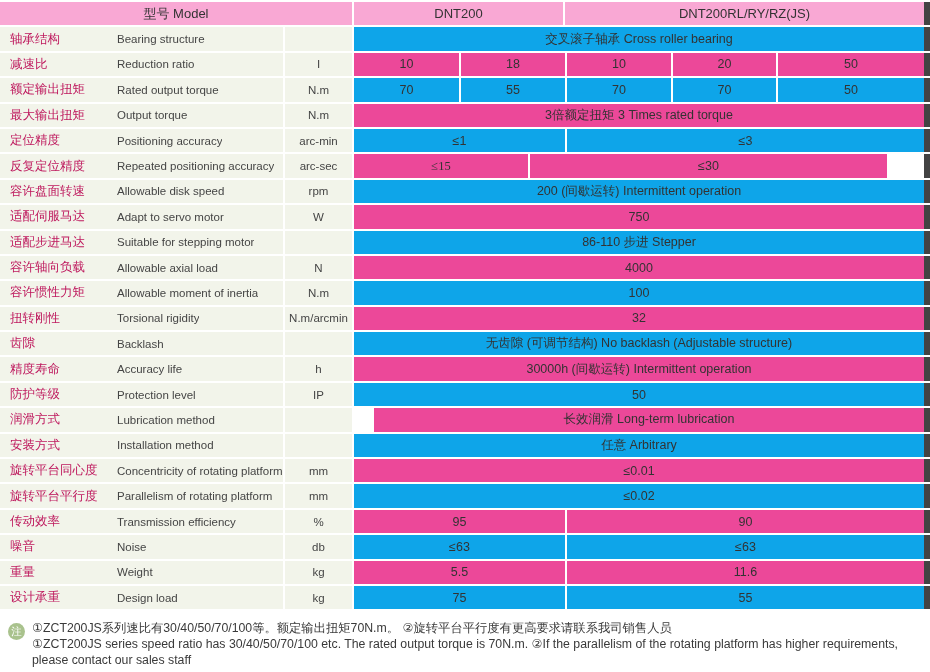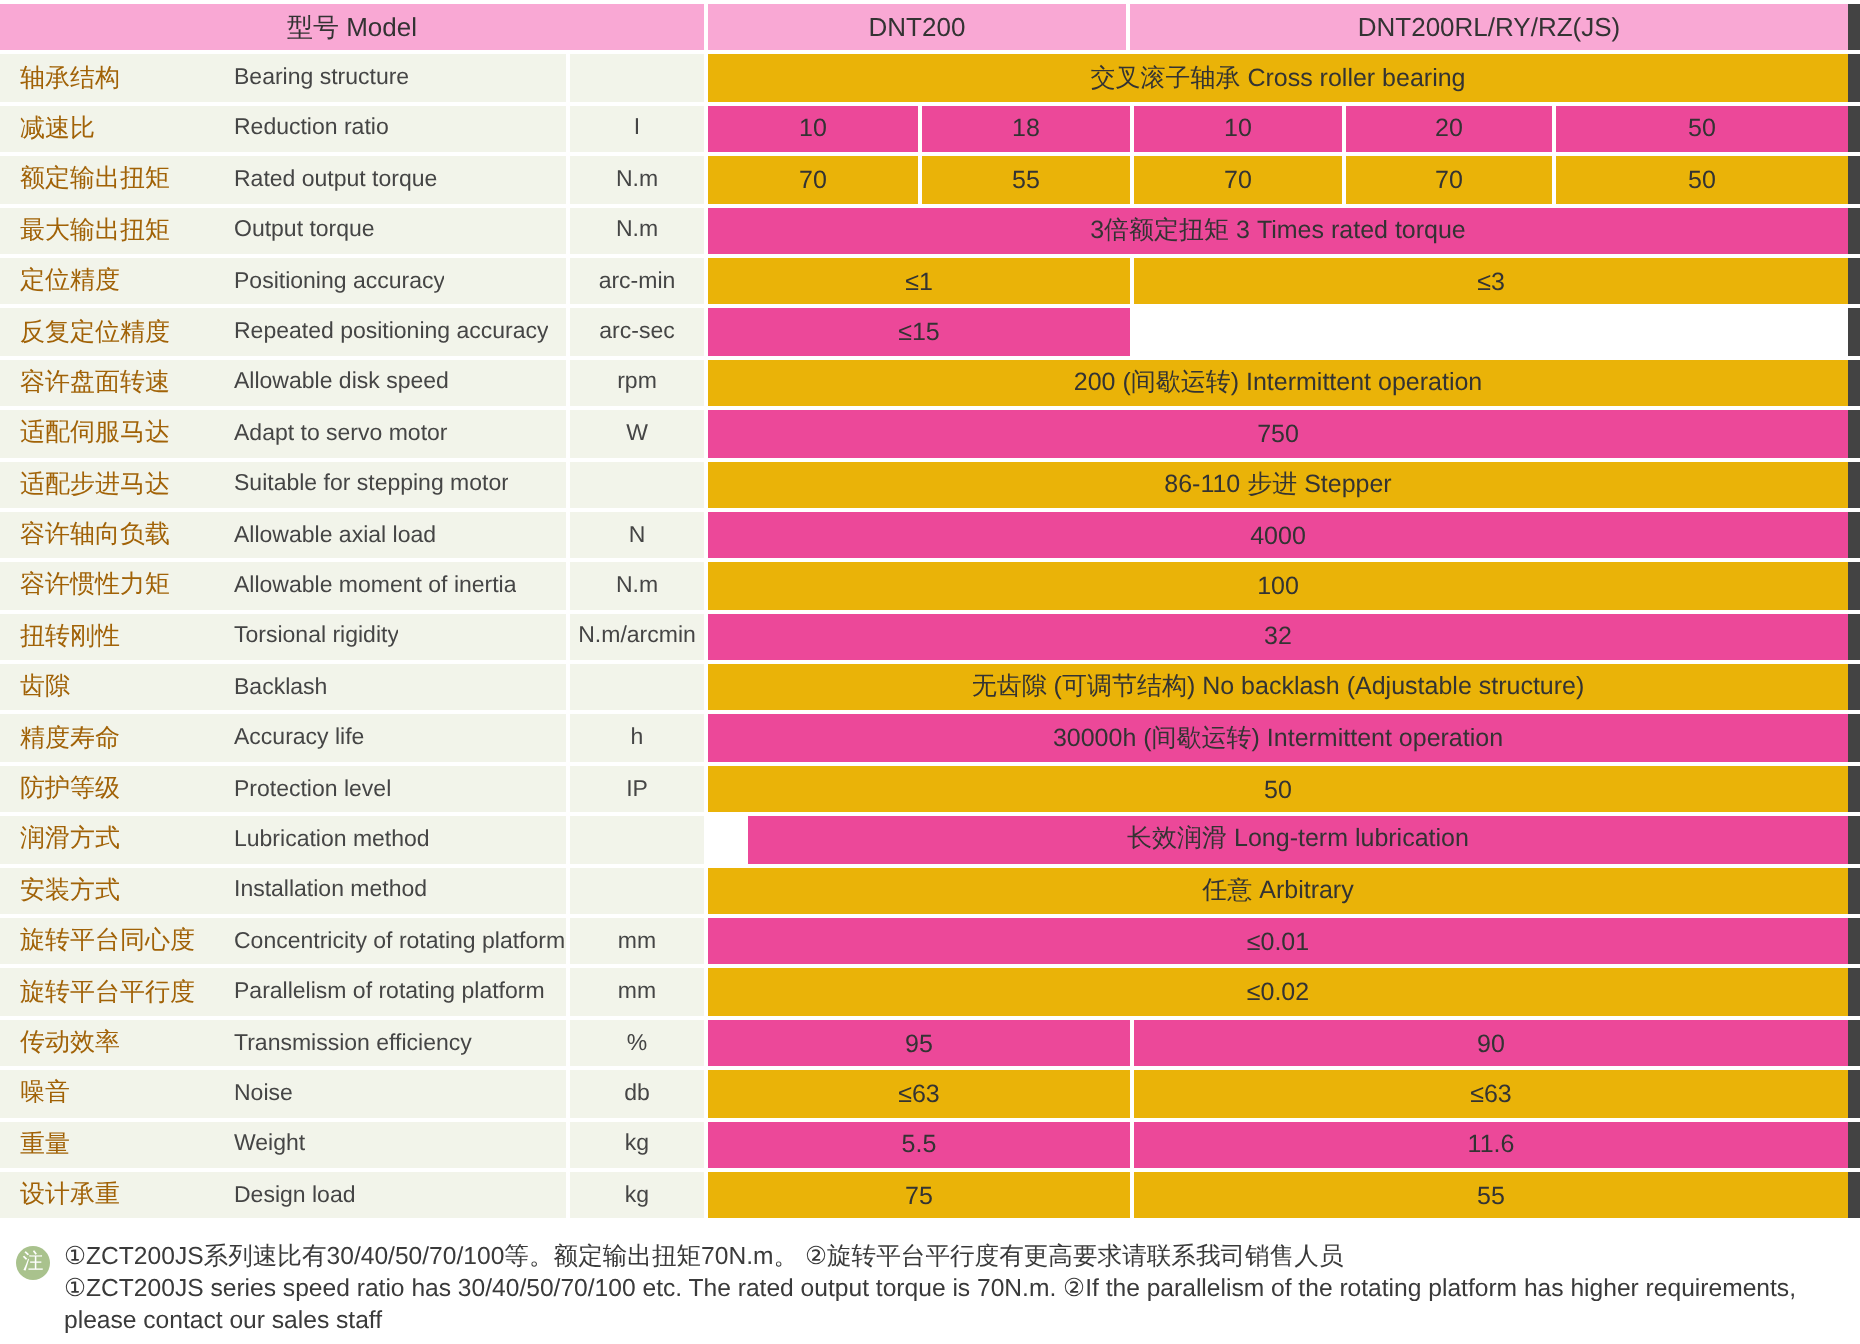--- a/index.html
+++ b/index.html
@@ -5,28 +5,28 @@
   html,body{margin:0;padding:0;background:#ffffff;}
   body{width:930px;height:672px;font-family:"Liberation Sans","DejaVu Sans",sans-serif;color:#3a3a3a;overflow:hidden;}
   #spec-table{padding-top:2px;}
   .row{display:flex;height:23.4px;margin-bottom:2px;}
   .hrow .hcell{background:#f9a8d4;display:flex;align-items:center;justify-content:center;font-size:13px;font-weight:500;color:#333;}
   .hcell.model{width:352px;}
   .hcell.c1{width:209px;margin-left:2px;}
   .hcell.c2{width:359px;margin-left:2px;}
   .dark-cap{width:6px;background:#434343;flex:none;}
   .cell-label{width:283px;background:#f2f4ea;display:flex;align-items:center;flex:none;}
-  .cn{width:107px;padding-left:10px;font-size:12.5px;color:#a16207;white-space:nowrap;overflow:hidden;flex:none;}
+  .cn{width:107px;padding-left:10px;font-size:12.5px;color:#be185d;white-space:nowrap;overflow:hidden;flex:none;}
   .en{font-size:11.5px;color:#454545;white-space:nowrap;overflow:hidden;}
   .cell-unit{width:67px;margin-left:2px;background:#f2f4ea;display:flex;align-items:center;justify-content:center;font-size:11.5px;color:#454545;flex:none;}
   .cell-values{margin-left:2px;width:570px;display:flex;flex:none;}
   .vcell{display:flex;align-items:center;justify-content:center;font-size:12.5px;color:#333;white-space:nowrap;}
   .vcell+.vcell{margin-left:2px;}
   .shade-gray .vcell{background:#ec4899;}
-  .shade-white .vcell{background:#eab308;}
+  .shade-white .vcell{background:#0ea5e9;}
   #notes{position:relative;padding:10px 10px 0 32px;font-size:12.3px;line-height:15.6px;color:#3a3a3a;}
   #note-badge{position:absolute;left:8px;top:12px;width:17px;height:17px;border-radius:50%;background:#a9c28d;color:#ffffff;font-size:10.5px;text-align:center;line-height:17px;}
   #note-line-cn{white-space:nowrap;}
 </style>
 </head>
 <body>
 
 <div id="spec-table">
   <div class="row hrow">
     <div class="hcell model">型号 Model</div>
@@ -99,21 +99,22 @@
         </div>
         <div class="dark-cap"></div>
       </div>
       <div class="row shade-gray">
         <div class="cell-label">
           <span class="cn">反复定位精度</span>
           <span class="en">Repeated positioning accuracy</span>
         </div>
         <div class="cell-unit">arc-sec</div>
         <div class="cell-values">
-          <div class="vcell" style="width: 211px;">≤15</div>
+          <div class="vcell" style="width: 174px; font-family: Liberation Serif, serif;">≤15</div>
+          <div class="vcell" style="width: 357px;">≤30</div>
         </div>
         <div class="dark-cap"></div>
       </div>
       <div class="row shade-white">
         <div class="cell-label">
           <span class="cn">容许盘面转速</span>
           <span class="en">Allowable disk speed</span>
         </div>
         <div class="cell-unit">rpm</div>
         <div class="cell-values">

